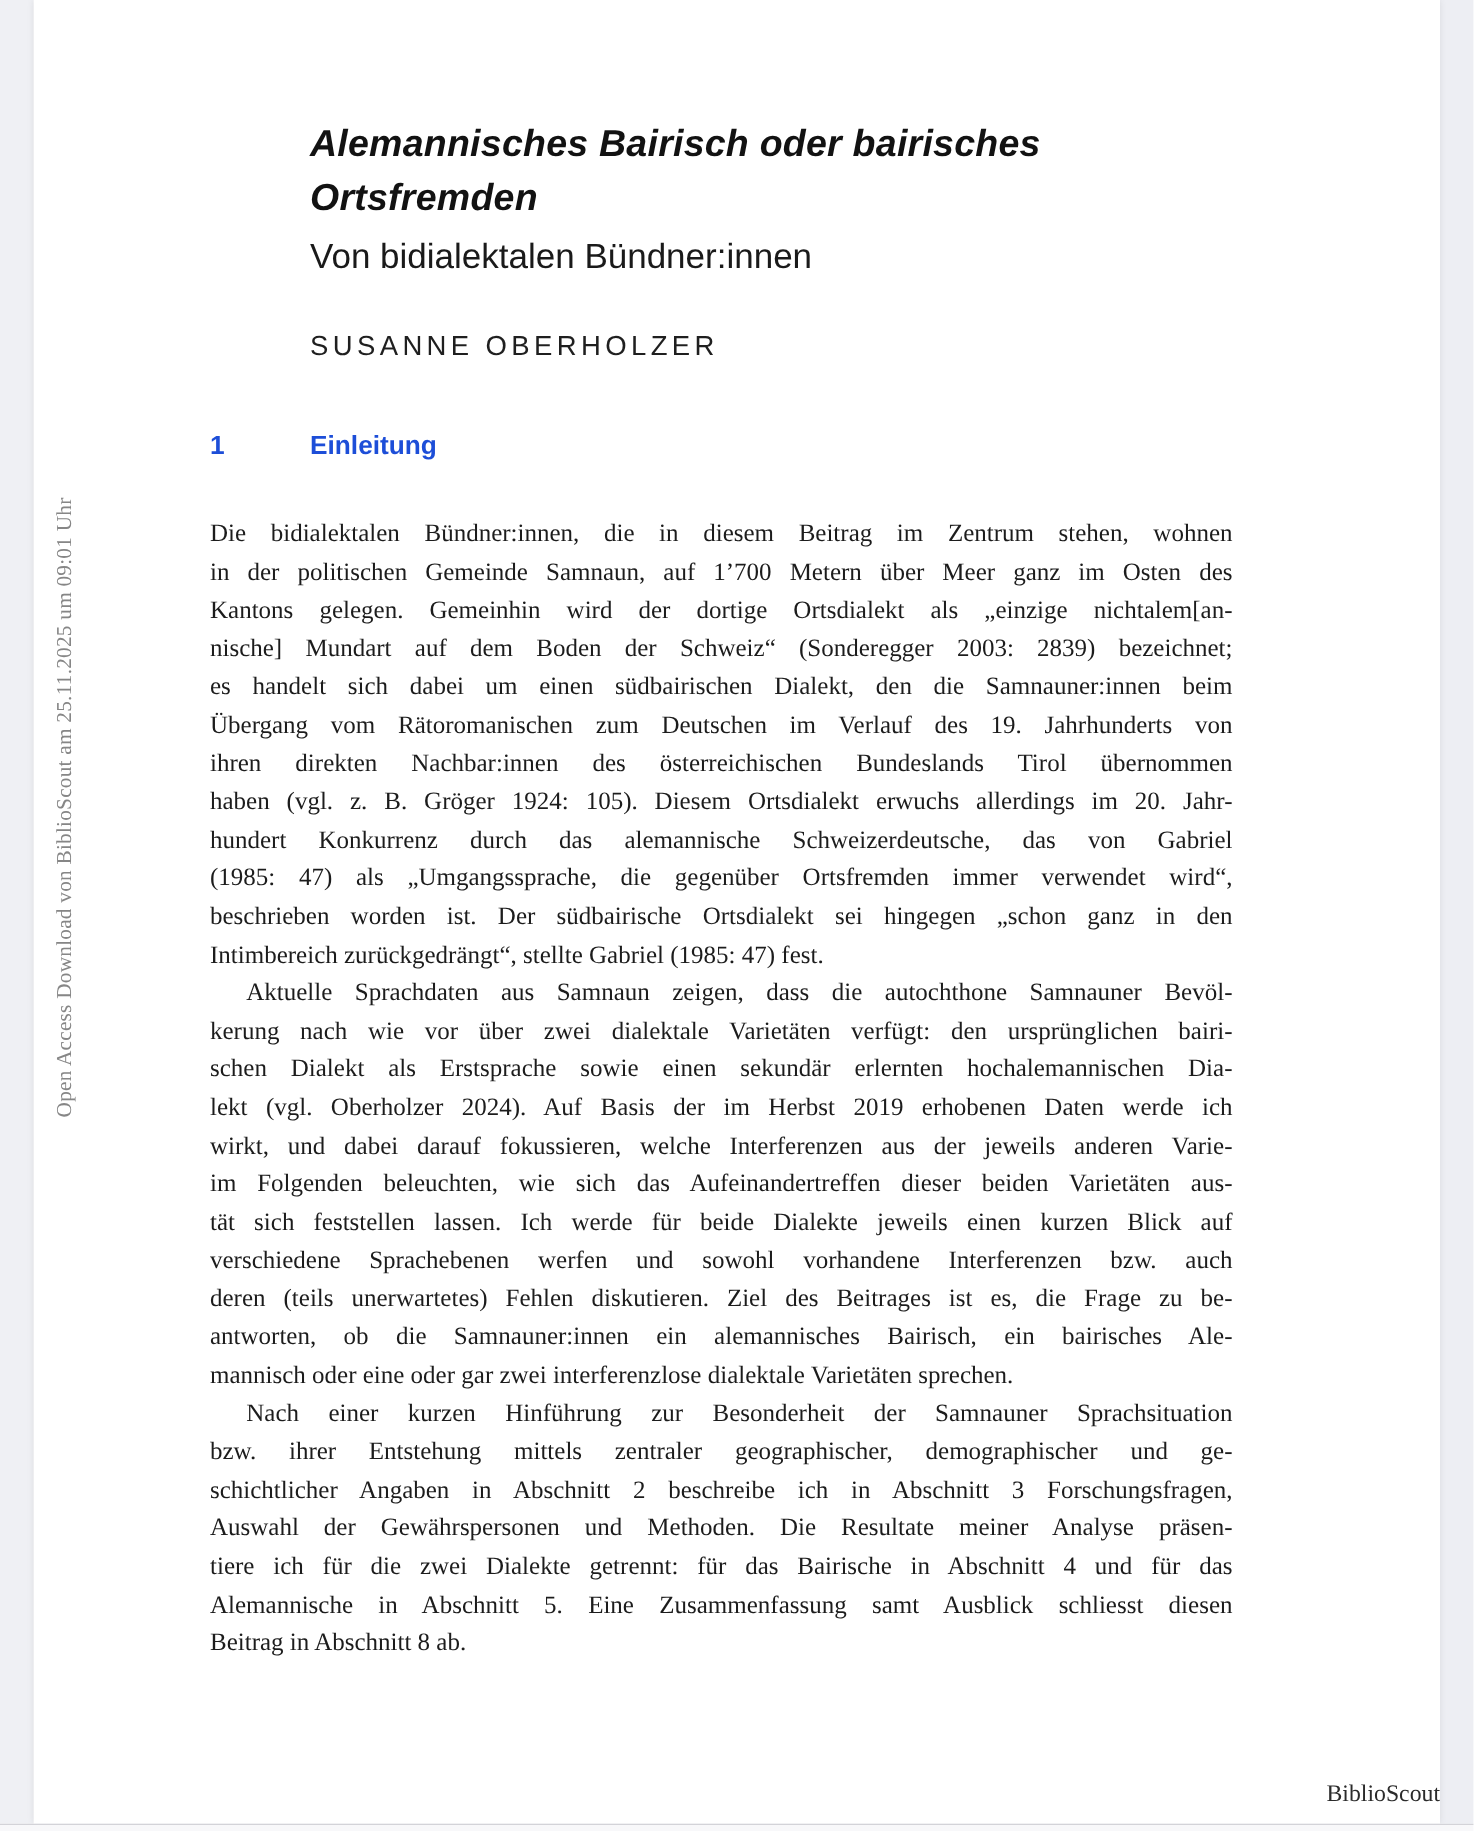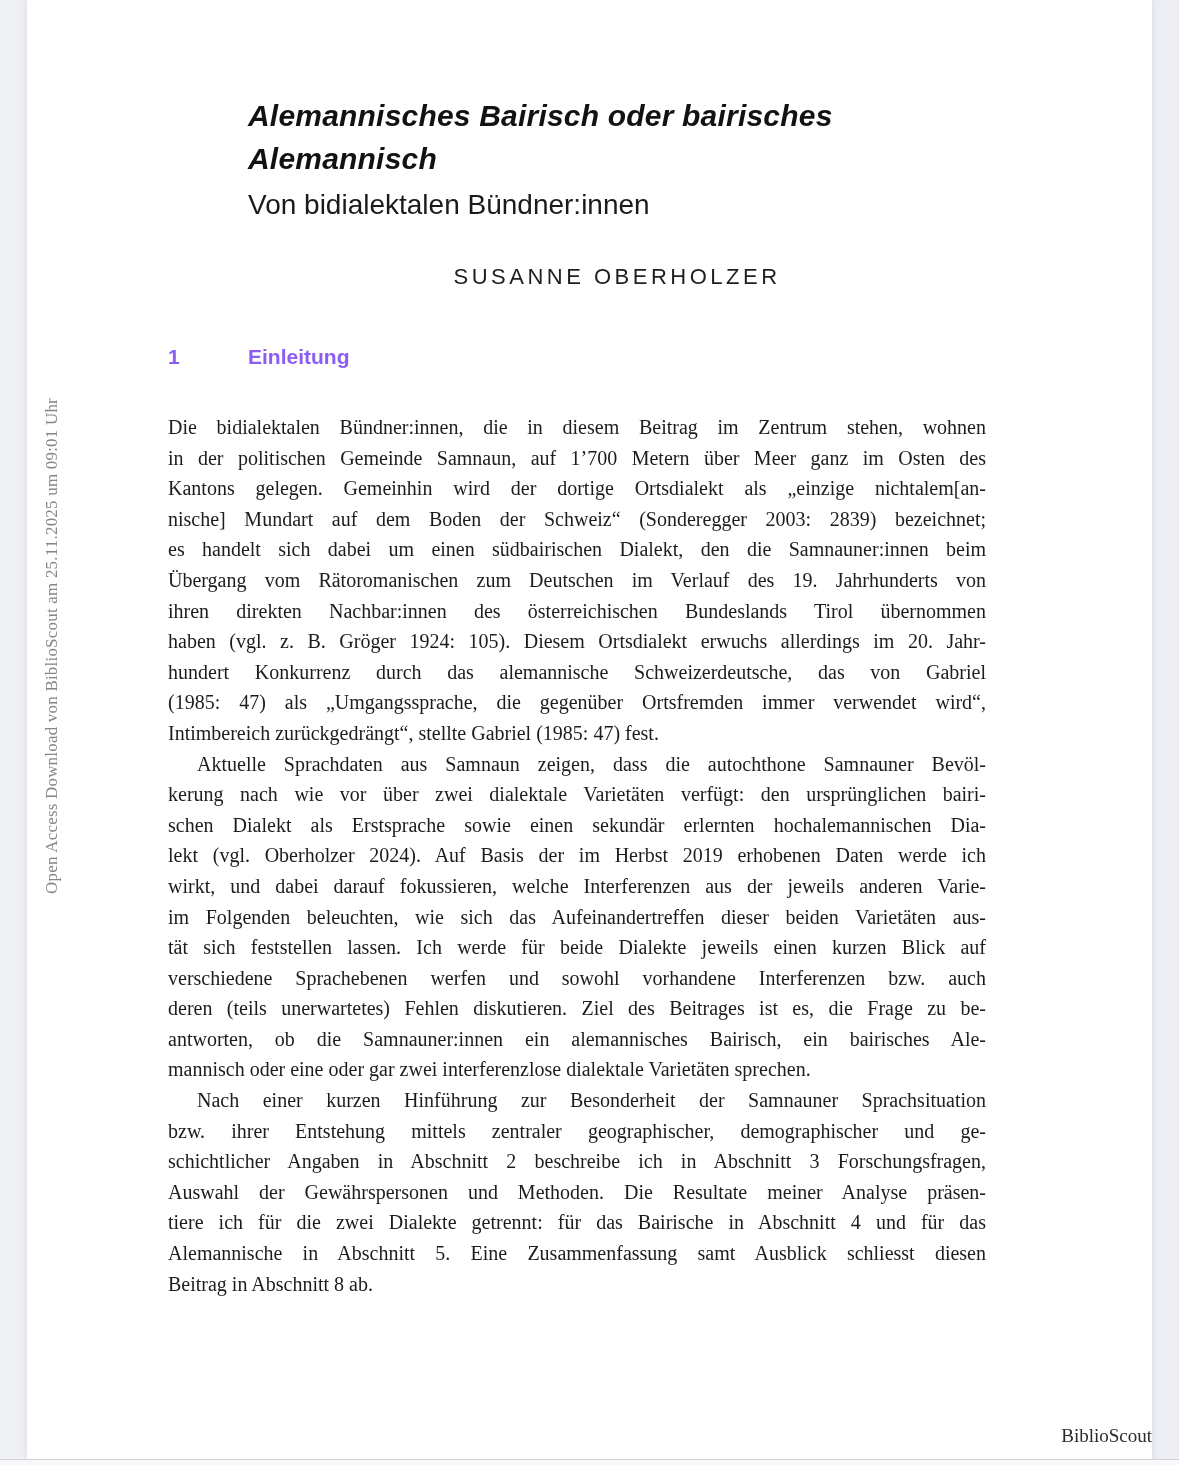--- a/index.html
+++ b/index.html
@@ -69,26 +69,25 @@
   .subtitle {
     margin: 8px 0 0 80px;
     font: 400 28px/34px "Liberation Sans", "DejaVu Sans", sans-serif;
     color: #1a1a1a;
   }
   .author {
     margin: 42px 0 0 80px;
     font: 400 22px/26px "Liberation Sans", "DejaVu Sans", sans-serif;
     letter-spacing: 3.5px;
     color: #1f1f1f;
-    text-align: center;
   }
   .section-heading {
     margin-top: 54px;
     font: 700 21px/26px "Liberation Sans", "DejaVu Sans", sans-serif;
-    color: #8b5cf6;
+    color: #1d4ed8;
   }
   .sec-num {
     display: inline-block;
     width: 80px;
   }
   .article-body {
     margin-top: 42px;
     font-family: "Liberation Serif", "DejaVu Serif", serif;
     font-size: 20px;
     color: #1c1c1c;
@@ -117,21 +116,21 @@
 <div class="viewport">
   <div class="gutter left"></div>
   <div class="gutter right"></div>
 
   <div class="doc-page">
     <div class="sidebar-note">Open Access Download von BiblioScout am 25.11.2025 um 09:01 Uhr</div>
 
     <div class="content">
       <h1 class="title">
         <span>Alemannisches Bairisch oder bairisches</span>
-        <span>Alemannisch</span>
+        <span>Ortsfremden</span>
       </h1>
 
       <div class="subtitle">Von bidialektalen Bündner:innen</div>
 
       <div class="author">SUSANNE OBERHOLZER</div>
 
       <div class="section-heading">
         <span class="sec-num">1</span><span>Einleitung</span>
       </div>
 
@@ -140,20 +139,21 @@
             <div class="line first">Die bidialektalen Bündner:innen, die in diesem Beitrag im Zentrum stehen, wohnen</div>
             <div class="line">in der politischen Gemeinde Samnaun, auf 1’700 Metern über Meer ganz im Osten des</div>
             <div class="line">Kantons gelegen. Gemeinhin wird der dortige Ortsdialekt als „einzige nichtalem[an-</div>
             <div class="line">nische] Mundart auf dem Boden der Schweiz“ (Sonderegger 2003: 2839) bezeichnet;</div>
             <div class="line">es handelt sich dabei um einen südbairischen Dialekt, den die Samnauner:innen beim</div>
             <div class="line">Übergang vom Rätoromanischen zum Deutschen im Verlauf des 19. Jahrhunderts von</div>
             <div class="line">ihren direkten Nachbar:innen des österreichischen Bundeslands Tirol übernommen</div>
             <div class="line">haben (vgl. z. B. Gröger 1924: 105). Diesem Ortsdialekt erwuchs allerdings im 20. Jahr-</div>
             <div class="line">hundert Konkurrenz durch das alemannische Schweizerdeutsche, das von Gabriel</div>
             <div class="line">(1985: 47) als „Umgangssprache, die gegenüber Ortsfremden immer verwendet wird“,</div>
+            <div class="line">beschrieben worden ist. Der südbairische Ortsdialekt sei hingegen „schon ganz in den</div>
             <div class="line last">Intimbereich zurückgedrängt“, stellte Gabriel (1985: 47) fest.</div>
           </div>
           <div class="para indent">
             <div class="line first">Aktuelle Sprachdaten aus Samnaun zeigen, dass die autochthone Samnauner Bevöl-</div>
             <div class="line">kerung nach wie vor über zwei dialektale Varietäten verfügt: den ursprünglichen bairi-</div>
             <div class="line">schen Dialekt als Erstsprache sowie einen sekundär erlernten hochalemannischen Dia-</div>
             <div class="line">lekt (vgl. Oberholzer 2024). Auf Basis der im Herbst 2019 erhobenen Daten werde ich</div>
             <div class="line">wirkt, und dabei darauf fokussieren, welche Interferenzen aus der jeweils anderen Varie-</div>
             <div class="line">im Folgenden beleuchten, wie sich das Aufeinandertreffen dieser beiden Varietäten aus-</div>
             <div class="line">tät sich feststellen lassen. Ich werde für beide Dialekte jeweils einen kurzen Blick auf</div>

